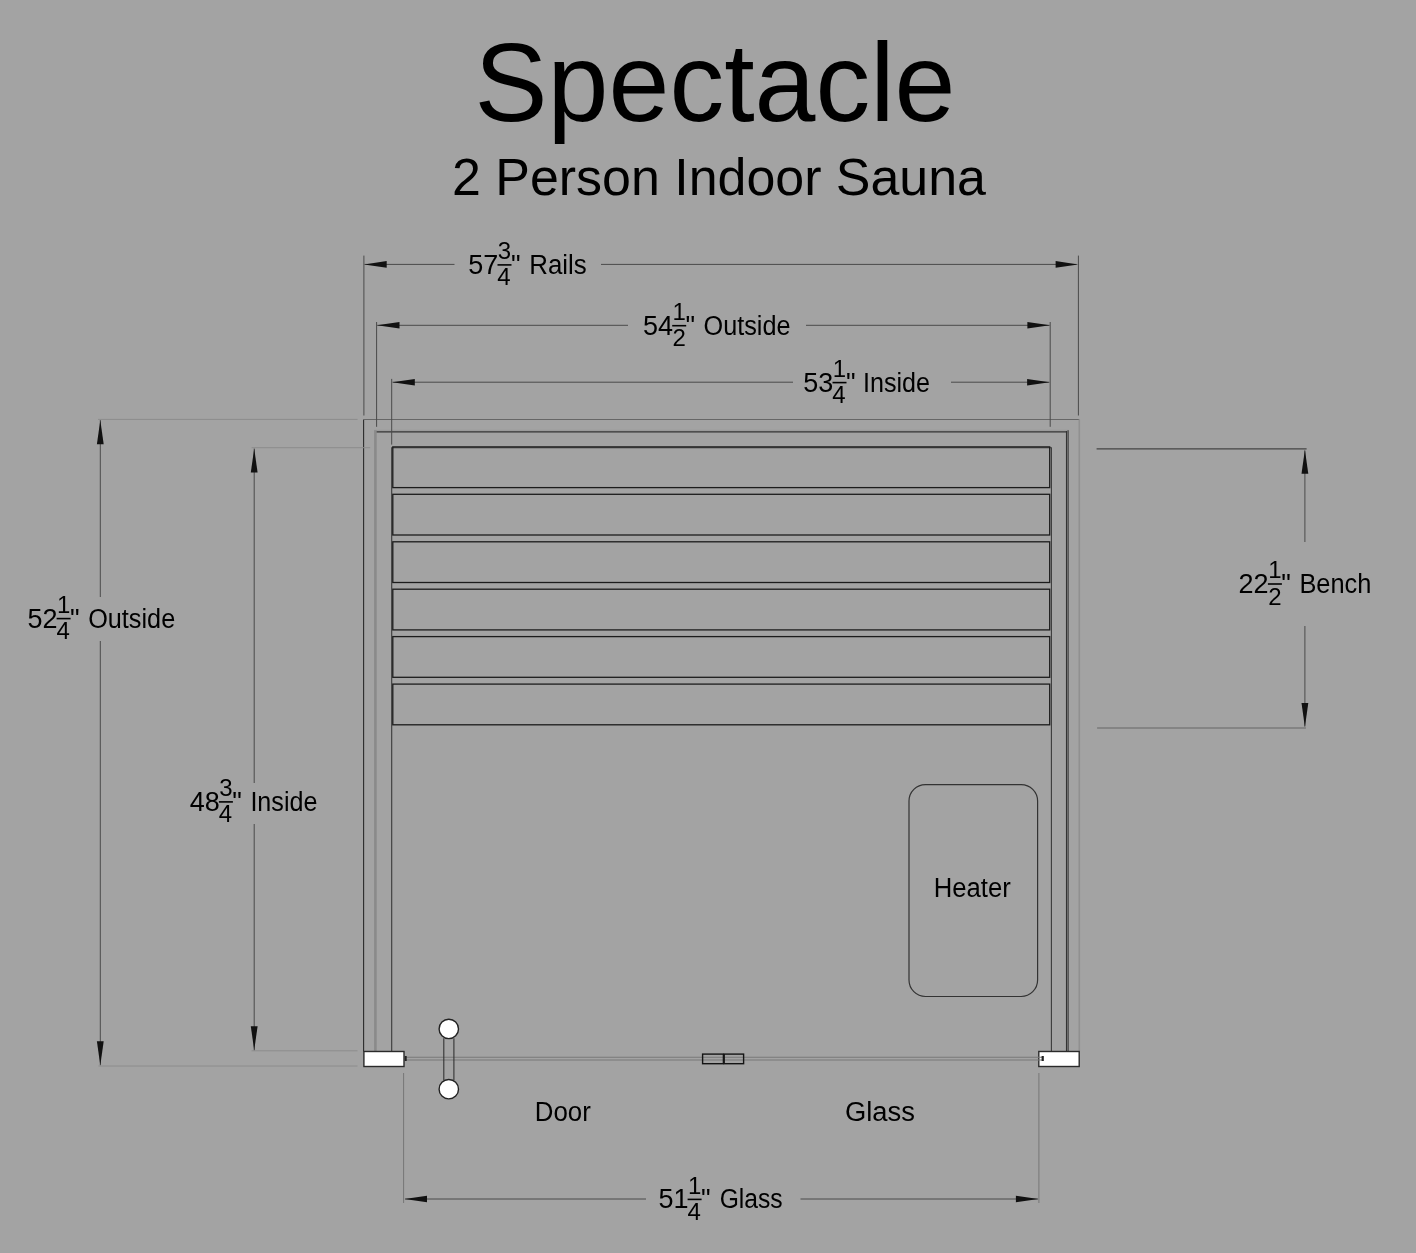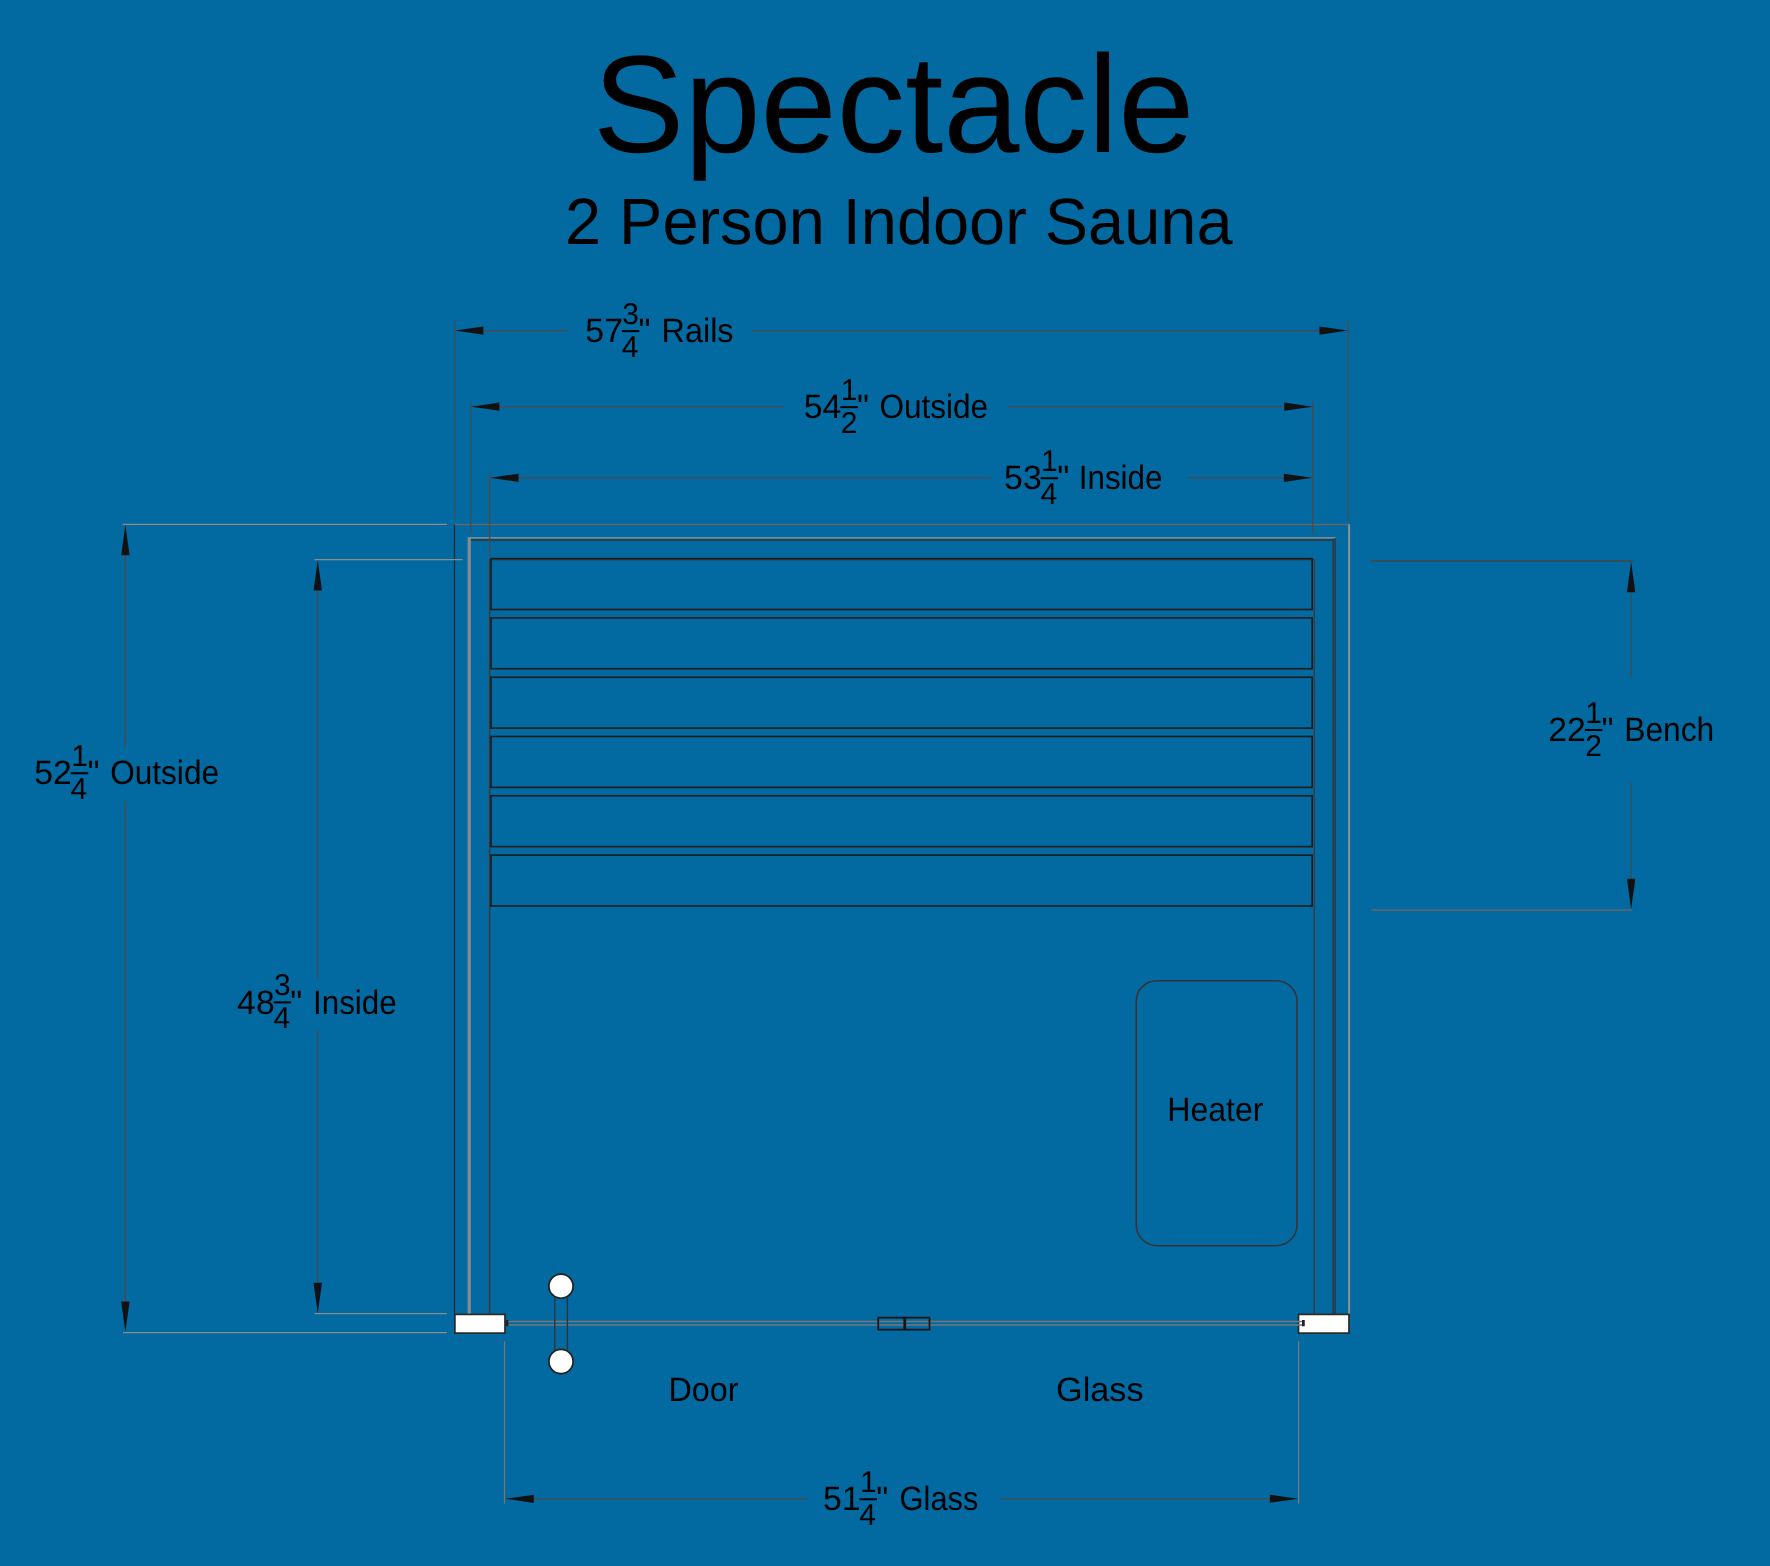--- a/index.html
+++ b/index.html
@@ -1,16 +1,16 @@
 <!DOCTYPE html>
 <html><head>
 <meta charset="utf-8">
 <style>
   html,body{margin:0;padding:0;background:#fff;}
-  .page{position:relative;width:1416px;height:1253px;background:#0369a1;overflow:hidden;}
+  .page{position:relative;width:1416px;height:1253px;background:#a3a3a3;overflow:hidden;}
   svg text{font-family:"Liberation Sans",sans-serif;fill:#000;}
   .dt{font-size:27px;}
   .ft{font-size:24px;}
 </style>
 </head>
 <body>
 <div class="page">
 <svg width="1416" height="1253" viewBox="0 0 1416 1253" xmlns="http://www.w3.org/2000/svg">
 
   <g>

